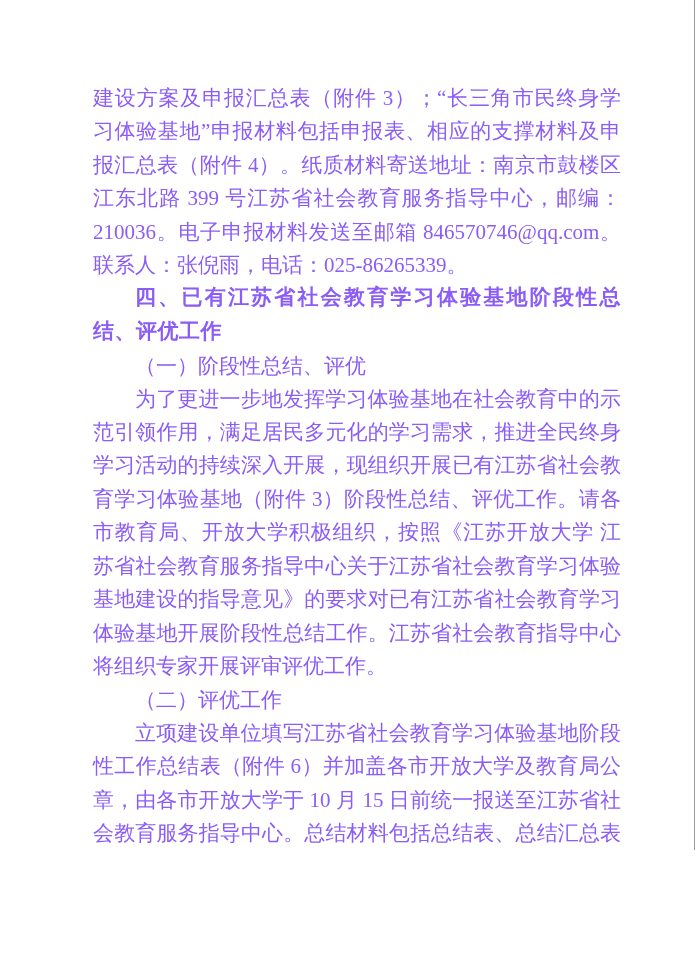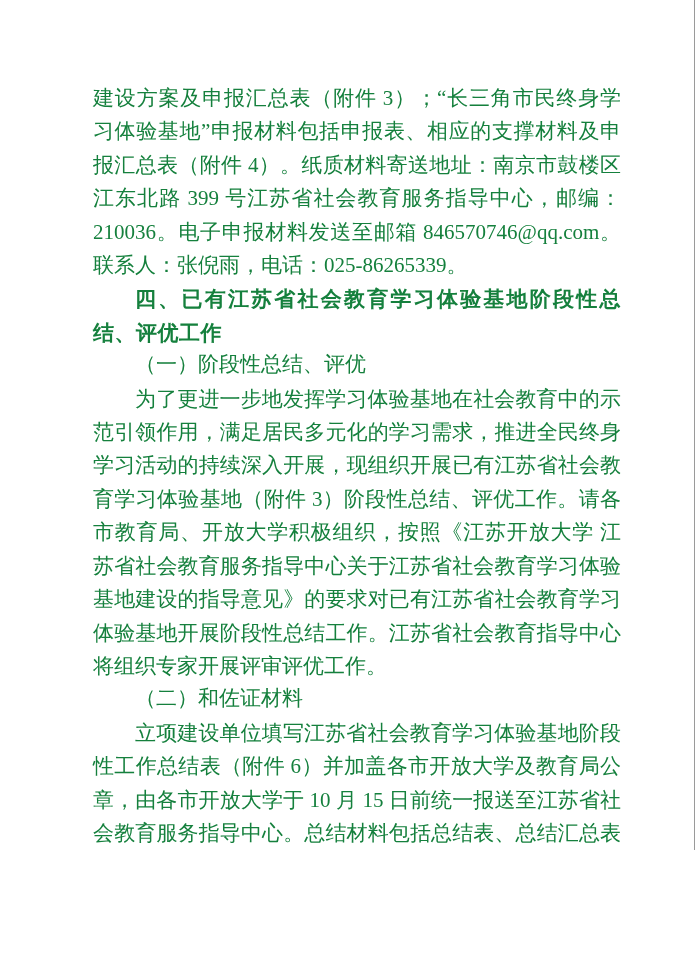--- a/index.html
+++ b/index.html
@@ -7,21 +7,21 @@
     padding: 0;
     background: #ffffff;
   }
   .page {
     position: relative;
     width: 697px;
     height: 850px;
     background: #ffffff;
     overflow: hidden;
     font-family: "Liberation Serif", "DejaVu Serif", serif;
-    color: #15803d;
+    color: #8b5cf6;
   }
   .page-edge {
     position: absolute;
     top: 0;
     right: 2px;
     width: 1px;
     height: 979px;
     background: #9a9a9a;
   }
   .content {
@@ -41,34 +41,34 @@
   .para-body {
     text-indent: 2em;
     font-family: "Liberation Serif", "DejaVu Serif", serif;
   }
   .para-body.no-indent {
     text-indent: 0;
   }
   .para-heading {
     text-indent: 2em;
     font-weight: bold;
-    font-family: Liberation Sans, sans-serif;
+    font-family: Liberation Mono, monospace;
     letter-spacing: 0.5px;
   }
   .para-subheading {
     text-indent: 2em;
-    font-family: Liberation Mono, monospace;
+    font-family: Liberation Sans, sans-serif;
   }
 </style>
 </head>
 <body>
 
 <div class="page">
   <div class="content">
     <p class="para-body no-indent">建设方案及申报汇总表（附件 3）；“长三角市民终身学习体验基地”申报材料包括申报表、相应的支撑材料及申报汇总表（附件 4）。纸质材料寄送地址：南京市鼓楼区江东北路 399 号江苏省社会教育服务指导中心，邮编：210036。电子申报材料发送至邮箱 846570746@qq.com。联系人：张倪雨，电话：025-86265339。</p>
     <p class="para-heading">四、已有江苏省社会教育学习体验基地阶段性总结、评优工作</p>
     <p class="para-subheading">（一）阶段性总结、评优</p>
     <p class="para-body">为了更进一步地发挥学习体验基地在社会教育中的示范引领作用，满足居民多元化的学习需求，推进全民终身学习活动的持续深入开展，现组织开展已有江苏省社会教育学习体验基地（附件 3）阶段性总结、评优工作。请各市教育局、开放大学积极组织，按照《江苏开放大学 江苏省社会教育服务指导中心关于江苏省社会教育学习体验基地建设的指导意见》的要求对已有江苏省社会教育学习体验基地开展阶段性总结工作。江苏省社会教育指导中心将组织专家开展评审评优工作。</p>
-    <p class="para-subheading">（二）和佐证材料</p>
+    <p class="para-subheading">（二）评优工作</p>
     <p class="para-body">立项建设单位填写江苏省社会教育学习体验基地阶段性工作总结表（附件 6）并加盖各市开放大学及教育局公章，由各市开放大学于 10 月 15 日前统一报送至江苏省社会教育服务指导中心。总结材料包括总结表、总结汇总表（附件 7）和佐证材料（包括立项建设以来学习体验项目及课程开展情况、培训及活动推进情况、宣传报道等），一式一份，电子版发送至邮箱 846570746@qq.com，邮件主题名为“xx 市江苏省社会教育学习</p>
   </div>
   <div class="page-edge"></div>
 </div>
 
 </body></html>

